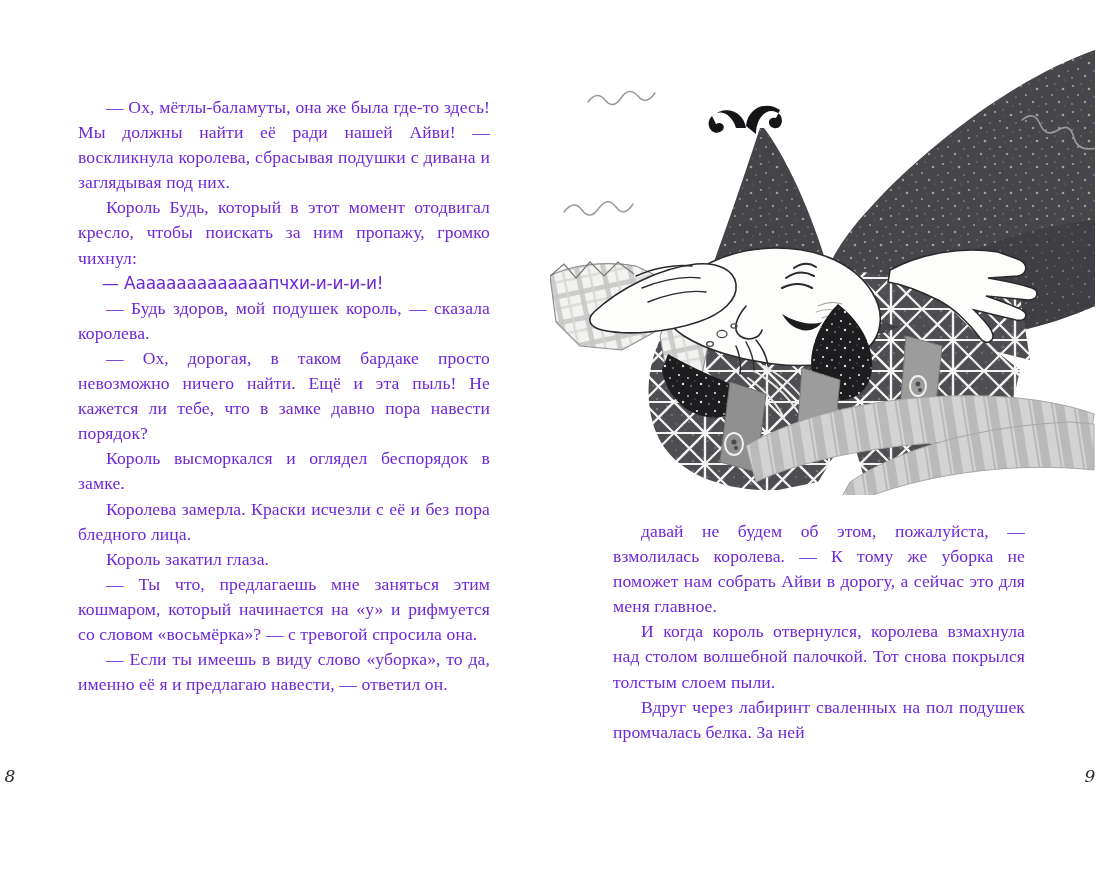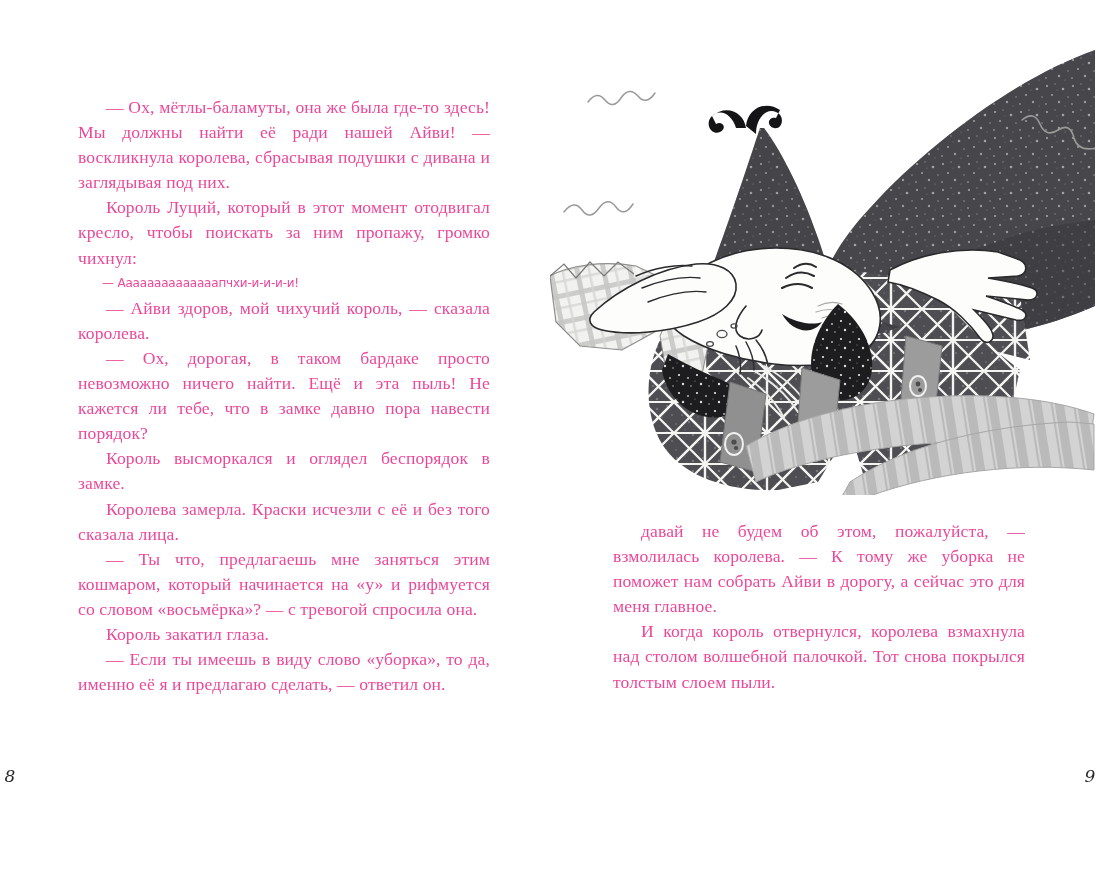--- a/index.html
+++ b/index.html
@@ -31,41 +31,41 @@
   .page-left  { left: 0;   width: 550px; }
   .page-right { left: 550px; width: 550px; }
 
   .text-column {
     position: absolute;
     font-size: 17.6px;
     line-height: 25.1px;
     text-align: justify;
     text-justify: inter-word;
     hyphens: none;
-    color: #ec4899;
+    color: #6d28d9;
     letter-spacing: 0.1px;
   }
   .page-left .text-column {
     left: 78px;
     top: 95px;
     width: 412px;
   }
   .page-right .text-column {
     left: 63px;   
     top: 519px;
     width: 412px;
   }
 
   .para {
     margin: 0;
     text-indent: 28px;
   }
   .para.sneeze {
     font-family: "DejaVu Sans", "Liberation Sans", sans-serif;
-    font-size: 12px;
+    font-size: 17px;
     letter-spacing: -0.2px;
     text-indent: 24px;
     text-align: left;
   }
 
   .folio {
     position: absolute;
     top: 766px;
     width: 100%;
     text-align: center;
@@ -90,29 +90,29 @@
   .illustration svg { display: block; }
 </style>
 </head>
 <body>
 
 <div class="book-spread">
 
   <div class="page page-left">
     <div class="text-column">
       <p class="para">— Ох, мётлы-баламуты, она же была где-то здесь! Мы должны найти её ради нашей Айви! — воскликнула королева, сбрасывая подушки с дивана и заглядывая под них.</p>
-      <p class="para">Король Луций, который в этот момент отодвигал кресло, чтобы поискать за ним пропажу, громко чихнул:</p>
+      <p class="para">Король Будь, который в этот момент отодвигал кресло, чтобы поискать за ним пропажу, громко чихнул:</p>
       <p class="para sneeze">— Аааааааааааааапчхи-и-и-и-и!</p>
-      <p class="para">— Айви здоров, мой чихучий король, — сказала королева.</p>
+      <p class="para">— Будь здоров, мой подушек король, — сказала королева.</p>
       <p class="para">— Ох, дорогая, в таком бардаке просто невозможно ничего найти. Ещё и эта пыль! Не кажется ли тебе, что в замке давно пора навести порядок?</p>
       <p class="para">Король высморкался и оглядел беспорядок в замке.</p>
-      <p class="para">Королева замерла. Краски исчезли с её и без того сказала лица.</p>
+      <p class="para">Королева замерла. Краски исчезли с её и без пора бледного лица.</p>
+      <p class="para">Король закатил глаза.</p>
       <p class="para">— Ты что, предлагаешь мне заняться этим кошмаром, который начинается на «у» и рифмуется со словом «восьмёрка»? — с тревогой спросила она.</p>
-      <p class="para">Король закатил глаза.</p>
-      <p class="para">— Если ты имеешь в виду слово «уборка», то да, именно её я и предлагаю сделать, — ответил он.</p>
+      <p class="para">— Если ты имеешь в виду слово «уборка», то да, именно её я и предлагаю навести, — ответил он.</p>
     </div>
     <div class="folio">8</div>
   </div>
 
   <div class="page page-right">
 
     <div class="illustration">
       <svg width="545" height="465" viewBox="0 0 545 465" xmlns="http://www.w3.org/2000/svg">
         <defs>
 
@@ -317,17 +317,18 @@
                    L436 266 C448 270 464 276 472 280 C479 284 476 292 466 290
                    L424 280 C432 288 440 296 442 302 C446 312 436 316 430 308
                    C420 294 404 278 388 270 C368 260 350 254 338 252 Z" fill="#fdfdfc" stroke="#2a2a2d" stroke-width="1.6"></path>
         </g>
       </svg>
     </div>
 
     <div class="text-column">
       <p class="para">давай не будем об этом, пожалуйста, — взмолилась королева. — К тому же уборка не поможет нам собрать Айви в дорогу, а сейчас это для меня главное.</p>
       <p class="para">И когда король отвернулся, королева взмахнула над столом волшебной палочкой. Тот снова покрылся толстым слоем пыли.</p>
+      <p class="para">Вдруг через лабиринт сваленных на пол подушек промчалась белка. За ней</p>
     </div>
     <div class="folio">9</div>
   </div>
 
 </div>
 
 </body></html>

